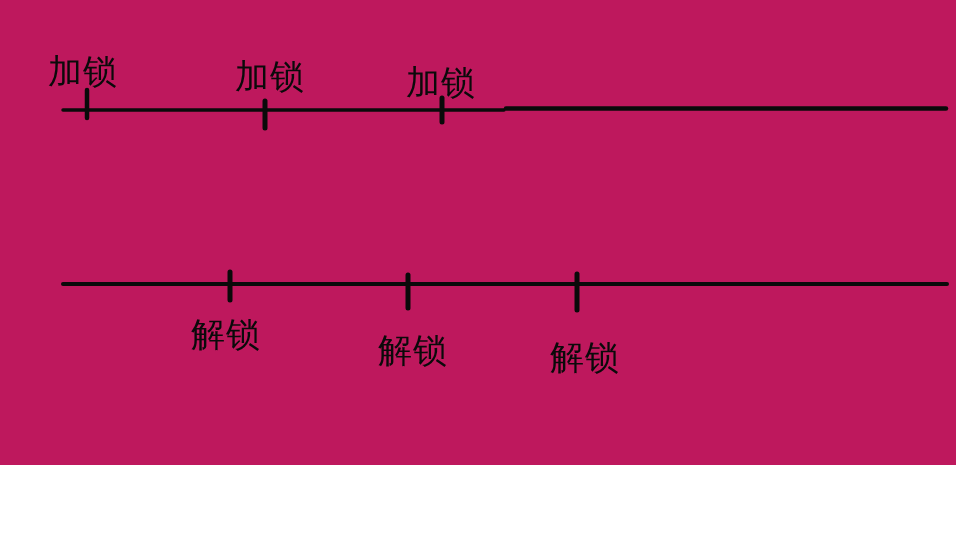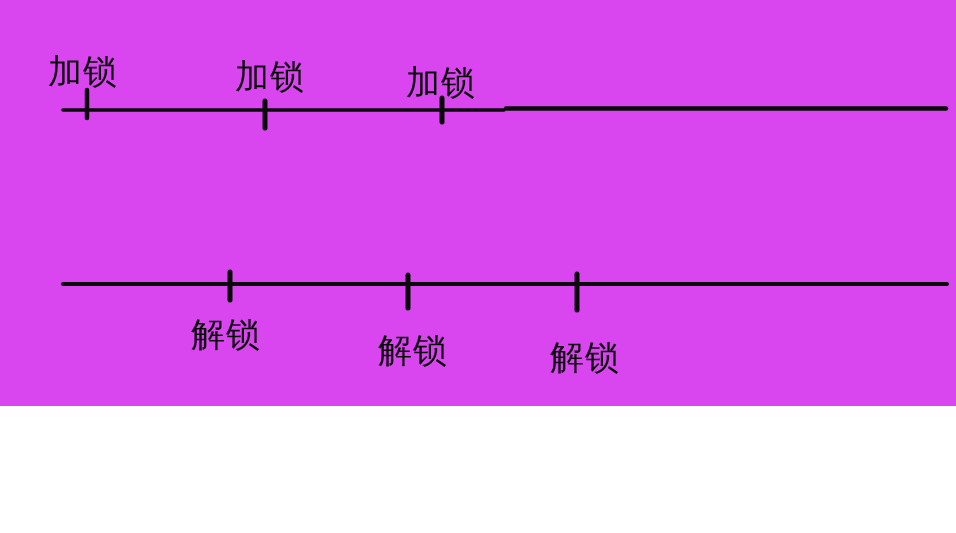--- a/index.html
+++ b/index.html
@@ -3,22 +3,22 @@
 <meta charset="utf-8">
 <style>
   html, body {
     margin: 0;
     padding: 0;
     background: #ffffff;
   }
   .canvas {
     position: relative;
     width: 956px;
-    height: 406px;
-    background: #d946ef;
+    height: 465px;
+    background: #be185d;
     overflow: hidden;
     font-family: "Liberation Sans", "DejaVu Sans", sans-serif;
   }
   .diagram-svg {
     position: absolute;
     left: 0;
     top: 0;
   }
   .event-label {
     position: absolute;

